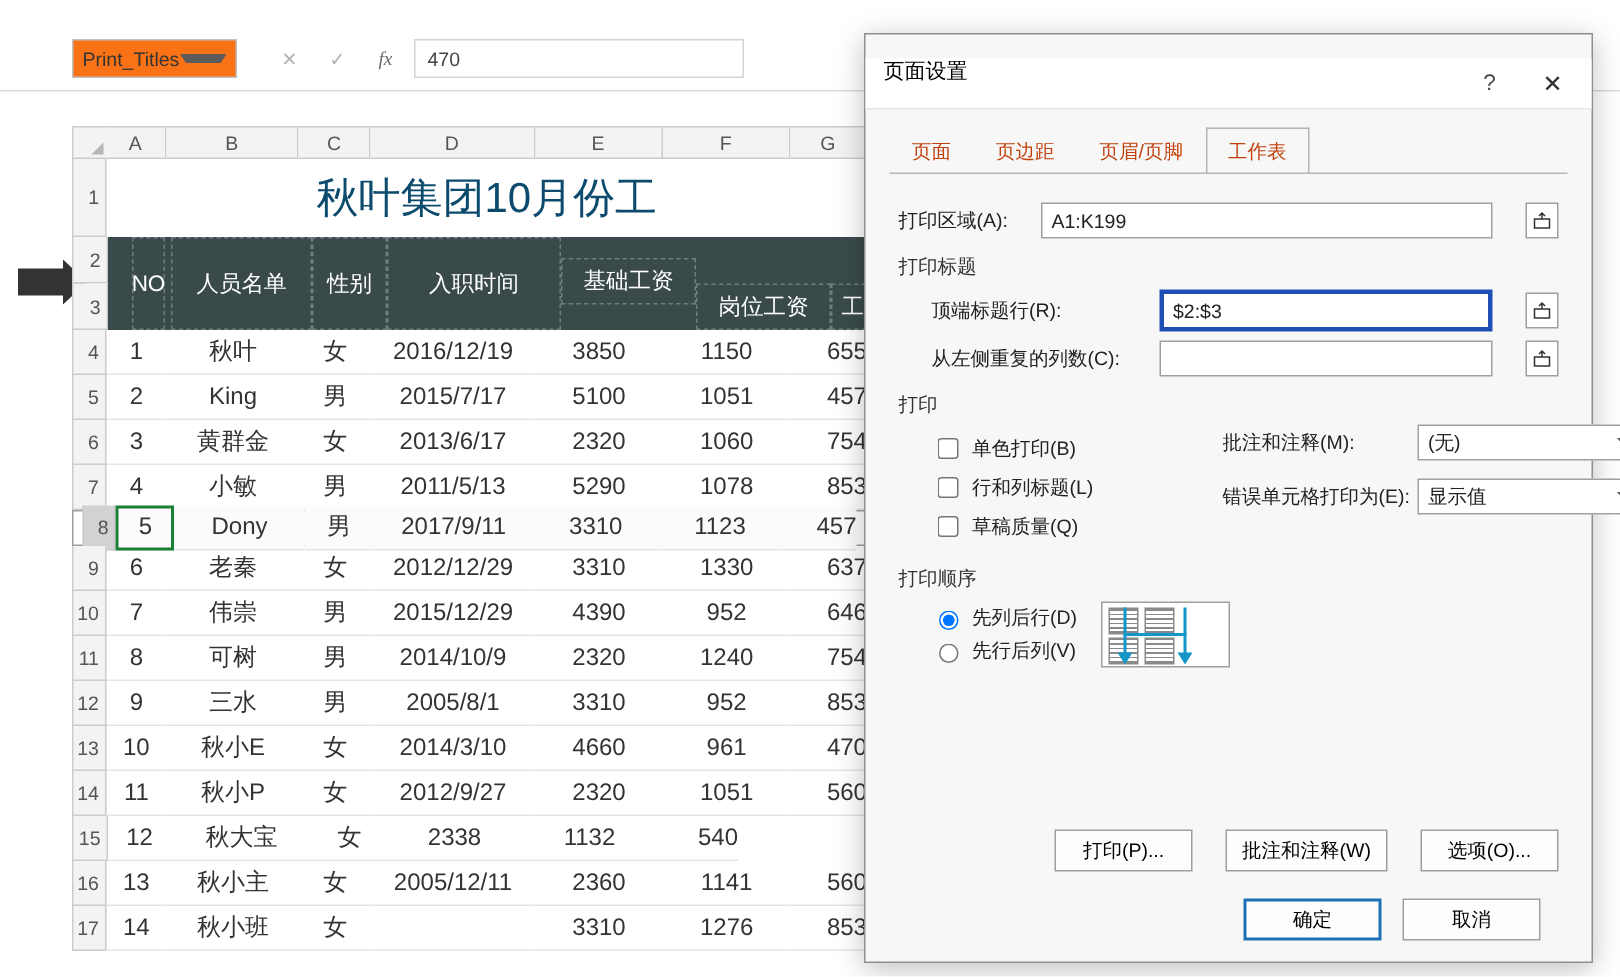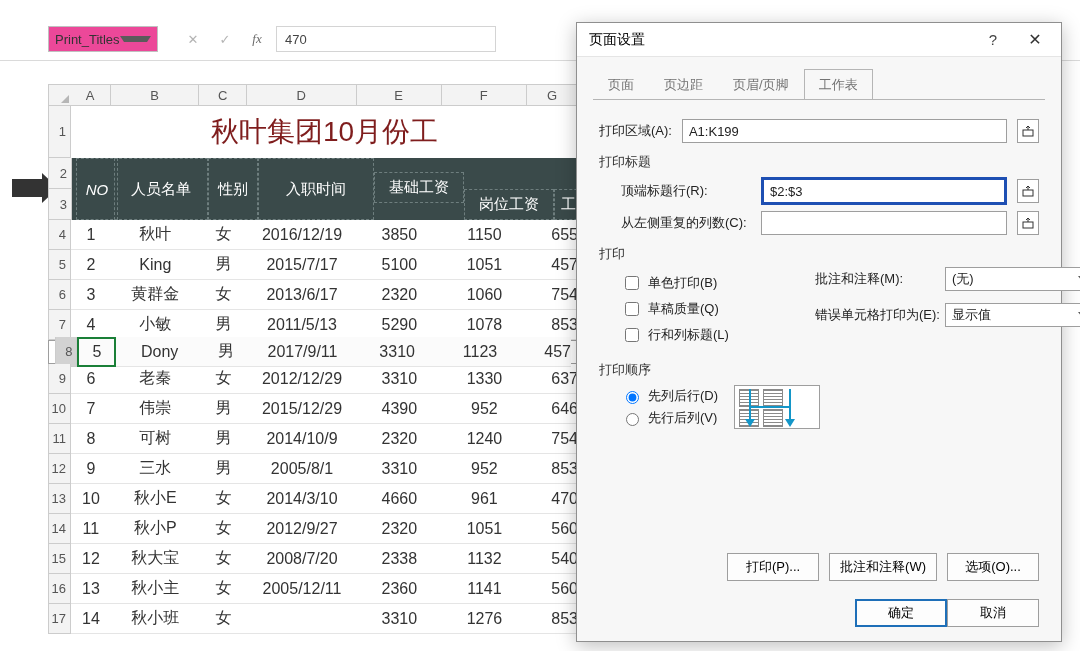--- a/index.html
+++ b/index.html
@@ -1,21 +1,21 @@
 <!DOCTYPE html>
 <html><head>
 <meta charset="utf-8">
 <style>
   * { box-sizing: border-box; font-family: "Segoe UI", Tahoma, Arial, sans-serif; }
   html,body { margin:0; padding:0; background:#fff; }
   .root { position:relative; width:1080px; height:651px; overflow:hidden; background:#fff; }
 
   
   .formula-bar { position:absolute; left:48px; top:24px; right:0; height:30px; display:flex; align-items:center; gap:6px; }
-  .namebox { width:110px; height:26px; border:1px solid #c0c0c0; background:#ec4899; display:flex; align-items:center; padding:0 6px; }
+  .namebox { width:110px; height:26px; border:1px solid #c0c0c0; background:#f97316; display:flex; align-items:center; padding:0 6px; }
   .namebox span { flex:1; font-size:13px; color:#333; }
   .namebox .dd { width:0;height:0;border-left:4px solid transparent;border-right:4px solid transparent;border-top:6px solid #5b5b5b; }
   .fbar-btn { width:26px; height:26px; display:flex; align-items:center; justify-content:center; color:#9a9a9a; font-size:13px; }
   .fbar-btn.cancel { color:#b4b4b4; }
   .fbar-btn.enter  { color:#b4b4b4; }
   .fbar-btn.fx { font-style:italic; font-family:"Times New Roman",serif; color:#6b6b6b; }
   .formula-input { flex:0 0 220px; height:26px; border:1px solid #d4d4d4; background:#fff; display:flex; align-items:center; padding:0 8px; font-size:13px; color:#444; }
   .hr-divider { position:absolute; left:0; right:0; top:60px; height:1px; background:#dadada; }
 
   
@@ -28,60 +28,60 @@
 
   
   .rows { }
   .rh { width:24px; border:1px solid #ccc; border-top:none; background:#f3f3f3; display:flex; align-items:center; justify-content:flex-end; padding-right:4px; font-size:13px; color:#555; }
   .row { display:flex; }
   .cell { border-bottom:1px solid #e5e5e5; display:flex; align-items:center; justify-content:center; font-size:16px; color:#333; padding:0 4px; overflow:hidden; white-space:nowrap; }
   .cellA{width:42px}.cellB{width:94px}.cellC{width:50px}.cellD{width:116px}.cellE{width:90px}.cellF{width:90px}.cellG{width:54px; justify-content:flex-end; padding-right:0;}
 
   
   .row.title .rh{height:52px}
-  .row.title .merged { width:536px; height:52px; display:flex; align-items:center; justify-content:center; font-size:28px; font-weight:500; color:#7f1d1d; border-bottom:none; }
+  .row.title .merged { width:536px; height:52px; display:flex; align-items:center; justify-content:center; font-size:28px; font-weight:500; color:#0c4a6e; border-bottom:none; }
 
   
   .hdrband { position:relative; height:62px; display:flex; }
   .hdrband .rhcol { display:flex; flex-direction:column; }
   .hdrband .rhcol .rh { height:31px; }
   .hdrband-cells { position:relative; width:536px; height:62px; background:#3a4a4a; color:#fff; }
   .hdrcell { position:absolute; display:flex; align-items:center; justify-content:center; font-size:15px; border:1px dashed #6e7e7e; }
-  .hdrcell.no  { left:4px;   top:0; width:42px;  height:62px;font-style:italic; }
+  .hdrcell.no  { left:16px;   top:0; width:22px;  height:62px; }
   .hdrcell.nm  { left:42px;top:0; width:94px;  height:62px; }
   .hdrcell.sex { left:136px;top:0;width:50px;  height:62px; }
   .hdrcell.dt  { left:186px;top:0;width:116px; height:62px; }
   .hdrcell.e   { left:302px;top:14px;width:90px;height:31px; }
   .hdrcell.f   { left:392px;top:31px;width:90px;height:31px; }
   .hdrcell.g   { left:482px;top:31px;width:54px;height:31px; justify-content:flex-start; padding-left:6px;}
 
   .row.data .rh { height:30px; }
   .row.data .cell { height:30px; }
   .row.data.sel .rh { background:#d2d2d2; }
   .row.data.sel .cell { background:#fbfbfb; }
   .row.data.sel .cellA { outline:2px solid #1a7f37; outline-offset:-2px; }
 
   
   .arrow { position:absolute; left:12px; top:179px; width:34px; height:18px; background:#333; }
   .arrow::after{content:"";position:absolute;right:-12px;top:-6px;width:0;height:0;border-top:15px solid transparent;border-bottom:15px solid transparent;border-left:16px solid #333;}
 
   
   .dlg { position:absolute; left:576px; top:22px; width:486px; height:620px; background:#f7f7f7; border:1px solid #8f8f8f; box-shadow:0 4px 18px rgba(0,0,0,.25); }
-  .dlg-title { height:34px; display:flex; align-items:center; padding:0 2px 0 12px; background:#fff; border-bottom:1px solid #e5e5e5; }
+  .dlg-title { height:34px; display:flex; padding:0 2px 0 12px; background:#fff; border-bottom:1px solid #e5e5e5;margin-top:16px; }
   .dlg-title span { flex:1; font-size:14px; }
   .dlg-x { width:48px; height:34px; display:flex; align-items:center; justify-content:center; font-size:16px; color:#333; }
   .dlg-q { width:36px; display:flex; align-items:center; justify-content:center; font-size:15px; color:#444; }
   .tabbar { display:flex; gap:0; padding:12px 16px 0 16px; }
-  .tab { padding:6px 14px; font-size:13px; border:1px solid transparent; border-bottom:none; color:#737373; }
+  .tab { padding:6px 14px; font-size:13px; border:1px solid transparent; border-bottom:none; color:#c2410c; }
   .tab.active { background:#f7f7f7; border-color:#b5b5b5; position:relative; }
   .tabline { height:1px; background:#b5b5b5; margin:0 16px; position:relative; top:-1px; }
   .tab.active::after{content:"";position:absolute;left:0;right:0;bottom:-1px;height:2px;background:#f7f7f7;}
 
   .dlg-body { padding:12px 22px; font-size:13px; color:#222; }
-  .frow { display:flex; align-items:center; gap:10px; margin:6px 0; }
+  .frow { display:flex; align-items:center; gap:22px; margin:6px 0; }
   .lbl { white-space:nowrap; }
   .txt { flex:1; height:24px; border:1px solid #9e9e9e; background:#fff; display:flex; align-items:center; padding:0 6px; font-size:13px; }
   .txt.blue { border:3px solid #1e4fb3; height:28px; }
   .pickbtn { width:22px; height:24px; border:1px solid #9e9e9e; background:#fff; display:flex; align-items:center; justify-content:center; }
   .pickbtn svg{display:block}
   .section-title { margin:10px 0 4px 0; font-size:13px; color:#333; }
   .sub { margin-left:22px; }
   .check { display:flex; align-items:center; gap:6px; margin:6px 0; }
   .check input { width:14px; height:14px; }
   .sel { height:24px; border:1px solid #9e9e9e; background:#fff; display:flex; align-items:center; padding:0 6px; min-width:150px; justify-content:space-between; }
@@ -93,23 +93,23 @@
   .radio { display:flex; align-items:center; gap:6px; margin:4px 0;}
   .ordericon { width:86px; height:44px; border:1px solid #9e9e9e; background:#fff; position:relative; display:inline-block; vertical-align:middle; margin-left:10px;}
   .ordericon .pg{position:absolute;width:20px;height:18px;border:1px solid #8a8a8a;background:repeating-linear-gradient(#8a8a8a 0 1px, transparent 1px 3px);}
   .ordericon .pg.p1{left:4px;top:3px}.ordericon .pg.p2{left:28px;top:3px}.ordericon .pg.p3{left:4px;top:23px}.ordericon .pg.p4{left:28px;top:23px}
   .ordericon .arr1{position:absolute;left:14px;top:3px;width:2px;height:36px;background:#1496c8}
   .ordericon .arr1::after{content:"";position:absolute;left:-4px;bottom:-2px;width:0;height:0;border-left:5px solid transparent;border-right:5px solid transparent;border-top:8px solid #1496c8}
   .ordericon .arr2{position:absolute;left:54px;top:3px;width:2px;height:36px;background:#1496c8}
   .ordericon .arr2::after{content:"";position:absolute;left:-4px;bottom:-2px;width:0;height:0;border-left:5px solid transparent;border-right:5px solid transparent;border-top:8px solid #1496c8}
   .ordericon .sw{position:absolute;left:14px;top:20px;width:42px;height:2px;background:#1496c8}
 
-  .dlg-buttons { position:absolute; right:22px; bottom:60px; display:flex; gap:10px; }
+  .dlg-buttons { position:absolute; right:22px; bottom:60px; display:flex; gap:22px; }
   .btn { min-width:92px; height:28px; border:1px solid #9e9e9e; background:#fdfdfd; display:flex; align-items:center; justify-content:center; font-size:13px; padding:0 10px;}
-  .dlg-footer { position:absolute; right:22px; bottom:14px; display:flex; }
+  .dlg-footer { position:absolute; right:34px; bottom:14px; display:flex; gap:14px; }
   .btn.primary { border:2px solid #1e6fb8; }
 
 </style>
 </head>
 <body>
 <div class="root">
 
 <div class="formula-bar">
   <div class="namebox">
     <span>Print_Titles</span>
@@ -265,21 +265,20 @@
             <div class="cell cellD">2012/9/27</div>
             <div class="cell cellE">2320</div>
             <div class="cell cellF">1051</div>
             <div class="cell cellG">560</div>
           </div>
           <div class="row data">
             <div class="rh">15</div>
             <div class="cell cellA">12</div>
             <div class="cell cellB">秋大宝</div>
             <div class="cell cellC">女</div>
-            <div class="cell cellD">2008/7/20</div>
             <div class="cell cellE">2338</div>
             <div class="cell cellF">1132</div>
             <div class="cell cellG">540</div>
           </div>
           <div class="row data">
             <div class="rh">16</div>
             <div class="cell cellA">13</div>
             <div class="cell cellB">秋小主</div>
             <div class="cell cellC">女</div>
             <div class="cell cellD">2005/12/11</div>
@@ -352,25 +351,25 @@
 
     <div class="section-title">打印</div>
     <div class="two-col sub">
       <div class="left">
         <label class="check">
               <input type="checkbox" style="">
               <span>单色打印(B)</span>
             </label>
         <label class="check">
               <input type="checkbox" style="">
-              <span>草稿质量(Q)</span>
+              <span>行和列标题(L)</span>
             </label>
         <label class="check">
               <input type="checkbox" style="">
-              <span>行和列标题(L)</span>
+              <span>草稿质量(Q)</span>
             </label>
       </div>
       <div class="right">
         <div class="rrow">
           <div class="lbl" style="width:120px">批注和注释(M):</div>
           <div class="sel">
                 <span>(无)</span>
                 <span class="ar"></span>
               </div>
         </div>

